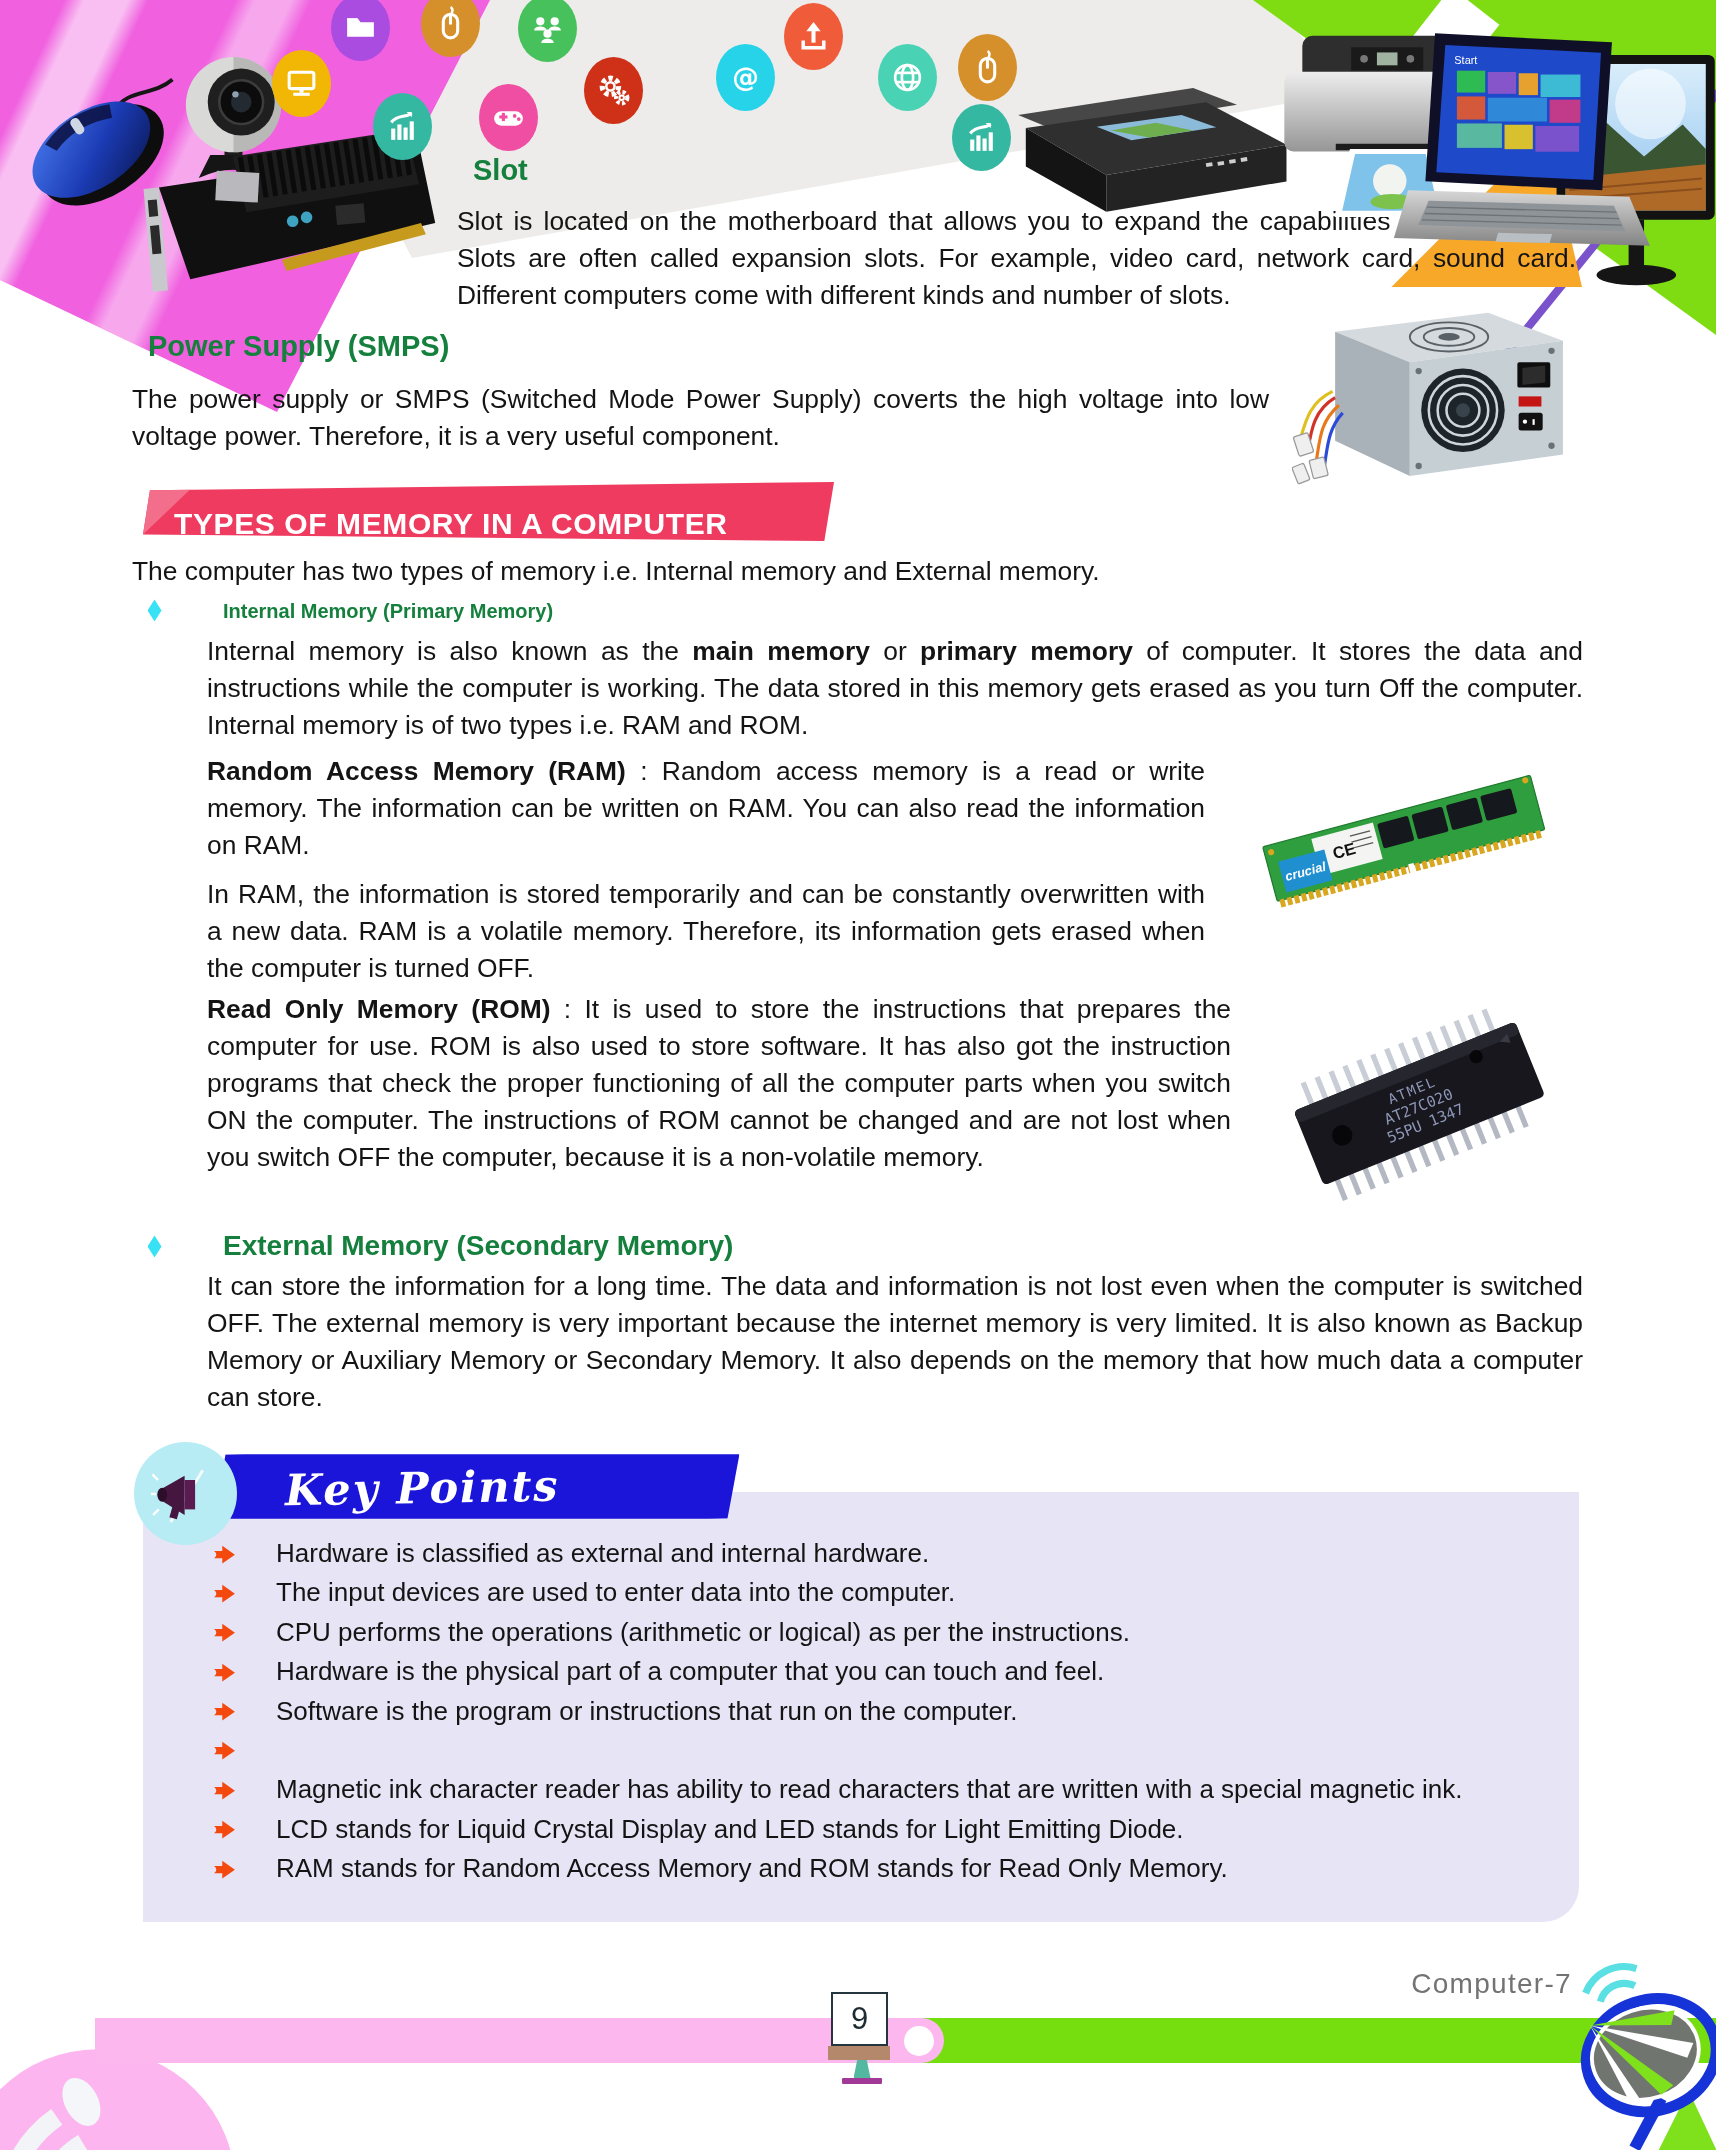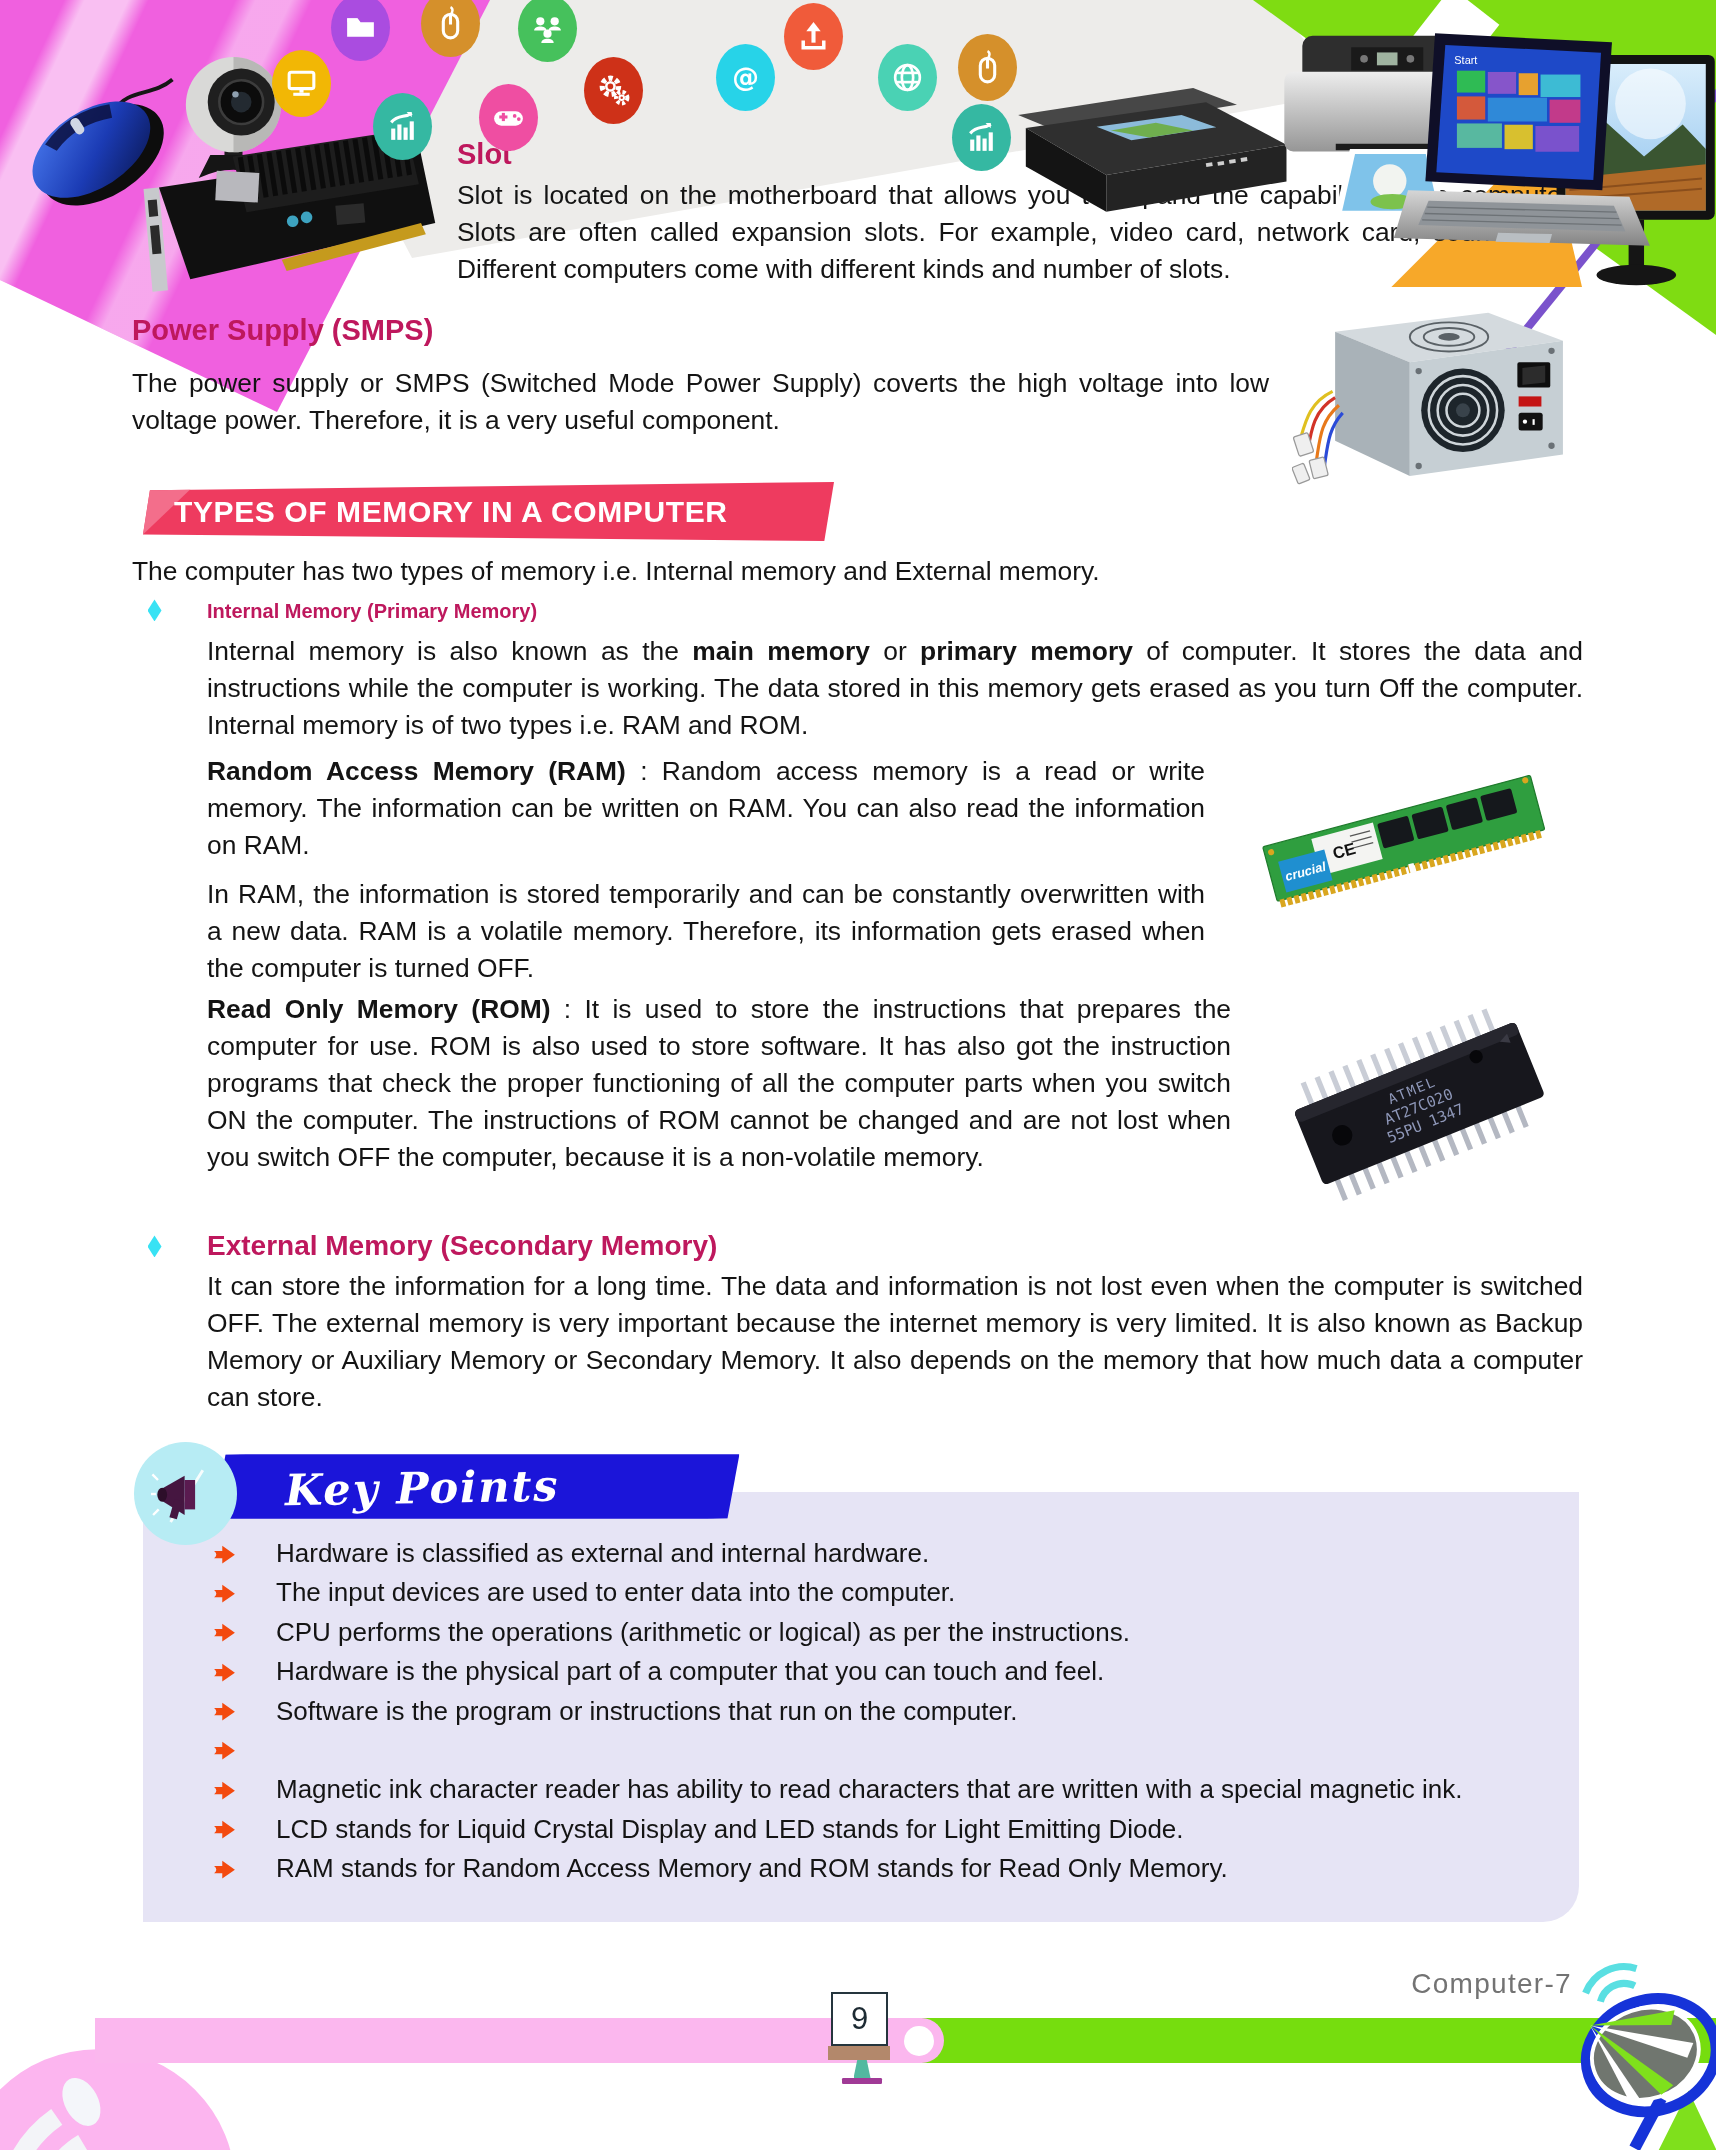--- a/index.html
+++ b/index.html
@@ -21,27 +21,27 @@
      clip-path:polygon(6.4px 158px,197px 158px,161px 3.2px);}
   
   .hicon{width:59px;height:67px;border-radius:50%;display:flex;align-items:center;justify-content:center;z-index:5;}
   .hicon svg{width:37px;height:37px;}
   .c-folder{background:#aa4ce0;color:#aa4ce0}.c-monitor{background:#f2b705;color:#f2b705}
   .c-mouse{background:#d5902b;color:#d5902b}.c-chart{background:#35b8a2;color:#35b8a2}
   .c-people{background:#46c15c;color:#46c15c}.c-gamepad{background:#ef4ea2;color:#ef4ea2}
   .c-gears{background:#ce3118;color:#ce3118}.c-at{background:#27d3e8;color:#27d3e8}
   .c-upload{background:#f05b3a;color:#f05b3a}.c-globe{background:#4ad2b4;color:#4ad2b4}
   
-  .h-red{color:#be185d;font-weight:bold;font-size:29px;line-height:34px;margin:0;}
+  .h-red{color:#15803d;font-weight:bold;font-size:29px;line-height:34px;margin:16px;}
   .body-txt{font-size:26.4px;line-height:37px;text-align:justify;margin:0;}
   .sec-slot{left:457px;top:137px;width:1119px;}
   .sec-power{left:132px;top:313px;width:1450px;}
   .float-img{float:right;}
   .banner1{left:143px;top:482px;width:691px;height:59px;background:#ee3b5f;
-     clip-path:polygon(1% 14%,100% 0%,98.6% 100%,0% 89%);display:flex;align-items:center;z-index:3;}
+     clip-path:polygon(1% 14%,100% 0%,98.6% 100%,0% 89%);display:flex;align-items:flex-end;z-index:3;}
   .banner1 .facet{position:absolute;left:0;top:0;width:55px;height:100%;background:#f36e8b;
      clip-path:polygon(0 14%,100% 0,0 89%);}
   .banner1 span{color:#fff;font-size:30px;font-weight:bold;letter-spacing:0.6px;padding-left:31px;position:relative;}
   .intro{left:132px;top:553px;width:1450px;}
   .li-block{width:1452px;}
   .diamond{position:absolute;left:15.5px;top:6.4px;width:14px;height:22px;background:#38e2f4;
      clip-path:polygon(50% 0,100% 50%,50% 100%,0 50%);}
   .li-head{position:relative;padding-left:75px;font-size:28px;}
   .li-body{margin-left:75px;width:1376px;margin-top:5.2px;}
   .sec-ram,.sec-rom{left:207px;width:1372px;}

